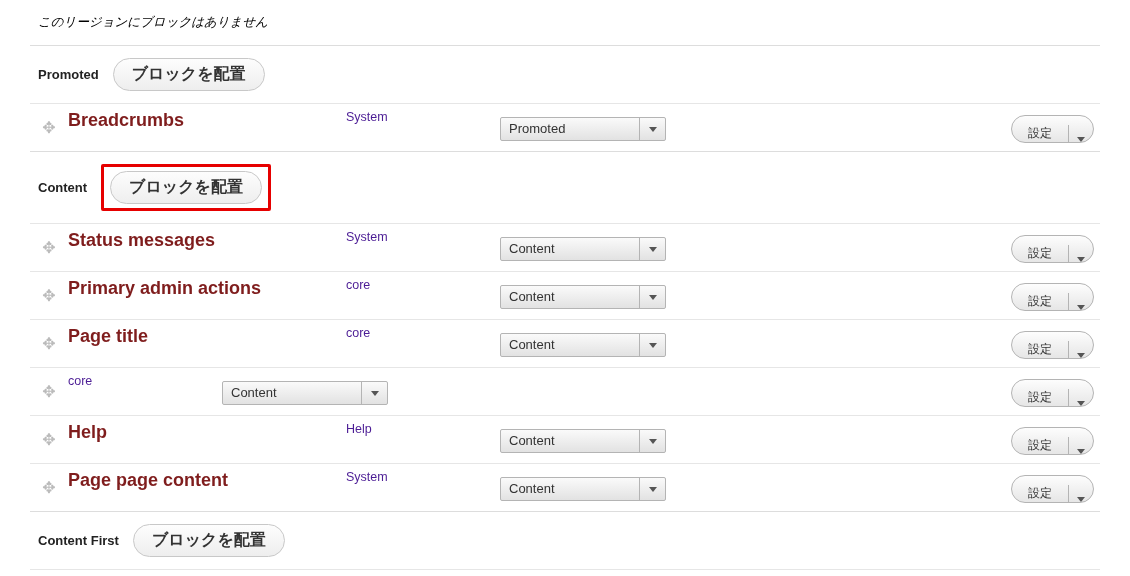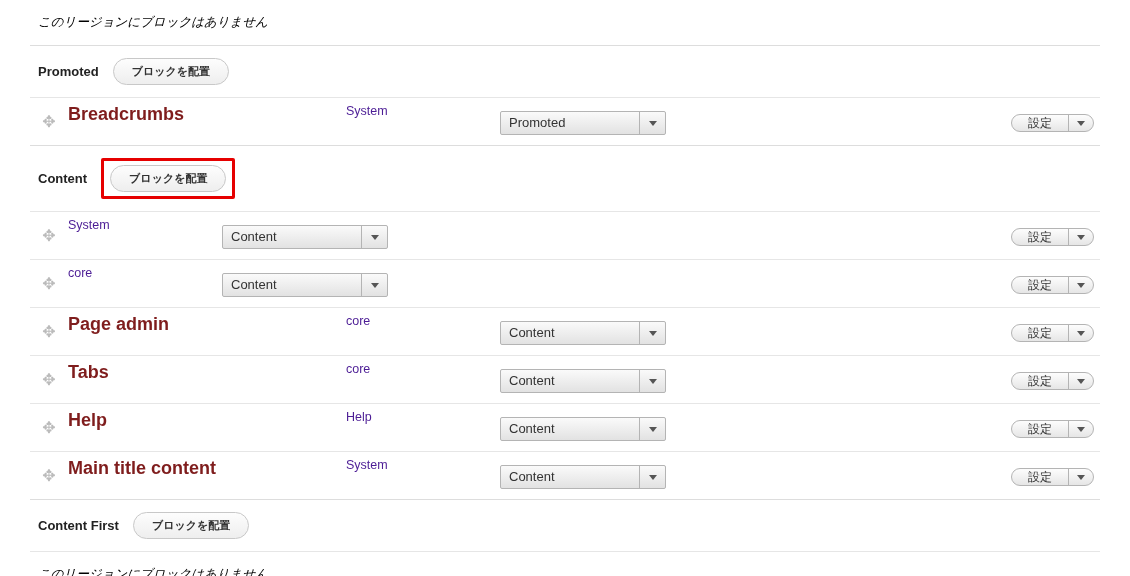--- a/index.html
+++ b/index.html
@@ -28,21 +28,21 @@
       color: #222;
       font-size: 13px;
     }
     .pill-btn {
       display: inline-block;
       border: 1px solid #c8c8c8;
       background: linear-gradient(#fdfdfd, #eee);
       border-radius: 18px;
       padding: 5px 18px;
       font-weight: bold;
-      font-size: 11px;
+      font-size: 16px;
       color: #333;
       cursor: pointer;
       white-space: nowrap;
       font-family: Liberation Serif, serif;
     }
     .highlight-wrap {
       border: 3px solid #e60000;
       display: inline-block;
       padding: 4px 6px;
       border-radius: 2px;
@@ -80,22 +80,23 @@
       position:absolute; right:0; top:0; bottom:0; width:26px;
       border-left:1px solid #b4b4b4;
       display:flex; align-items:center; justify-content:center;
       color:#555;
     }
     .ops-group {
       display:inline-flex;
       border:1px solid #b4b4b4;
       border-radius: 16px;
       overflow:hidden;
-      height:18px;
+      height:28px;
       background: linear-gradient(#fdfdfd,#e6e6e6);
+      align-items: flex-end;
     }
     .ops-main {
       padding:0 16px;
       font-size:12px;
       color:#333;
       cursor:pointer;
       display:flex; align-items:center;
       border-right:1px solid #b4b4b4;
     }
     .ops-drop {
@@ -148,20 +149,21 @@
     <span class="region-name">Content</span>
     <span class="highlight-wrap">
       <span class="pill-btn">ブロックを配置</span>
     </span>
   </div>
 
   <div class="row row-two">
     <div class="col-drag">
         <span class="drag-handle">✥</span>
       </div>
+    <div class="col-block">Status messages</div>
     <div class="col-cat">System</div>
     <div class="col-region">
       <div class="select-wrap">
         <span>Content</span>
         <span class="arrow">
             <span class="tri-down"></span>
           </span>
       </div>
     </div>
     <div class="col-ops">
@@ -171,20 +173,21 @@
             <span class="tri-down"></span>
           </span>
       </div>
     </div>
   </div>
 
   <div class="row row-two">
     <div class="col-drag">
         <span class="drag-handle">✥</span>
       </div>
+    <div class="col-block">Primary admin actions</div>
     <div class="col-cat">core</div>
     <div class="col-region">
       <div class="select-wrap">
         <span>Content</span>
         <span class="arrow">
             <span class="tri-down"></span>
           </span>
       </div>
     </div>
     <div class="col-ops">
@@ -194,21 +197,21 @@
             <span class="tri-down"></span>
           </span>
       </div>
     </div>
   </div>
 
   <div class="row row-two">
     <div class="col-drag">
         <span class="drag-handle">✥</span>
       </div>
-    <div class="col-block">Page admin</div>
+    <div class="col-block">Page title</div>
     <div class="col-cat">core</div>
     <div class="col-region">
       <div class="select-wrap">
         <span>Content</span>
         <span class="arrow">
             <span class="tri-down"></span>
           </span>
       </div>
     </div>
     <div class="col-ops">
@@ -218,21 +221,20 @@
             <span class="tri-down"></span>
           </span>
       </div>
     </div>
   </div>
 
   <div class="row row-two">
     <div class="col-drag">
         <span class="drag-handle">✥</span>
       </div>
-    <div class="col-block">Tabs</div>
     <div class="col-cat">core</div>
     <div class="col-region">
       <div class="select-wrap">
         <span>Content</span>
         <span class="arrow">
             <span class="tri-down"></span>
           </span>
       </div>
     </div>
     <div class="col-ops">
@@ -266,21 +268,21 @@
             <span class="tri-down"></span>
           </span>
       </div>
     </div>
   </div>
 
   <div class="row row-two">
     <div class="col-drag">
         <span class="drag-handle">✥</span>
       </div>
-    <div class="col-block">Main title content</div>
+    <div class="col-block">Page page content</div>
     <div class="col-cat">System</div>
     <div class="col-region">
       <div class="select-wrap">
         <span>Content</span>
         <span class="arrow">
             <span class="tri-down"></span>
           </span>
       </div>
     </div>
     <div class="col-ops">

